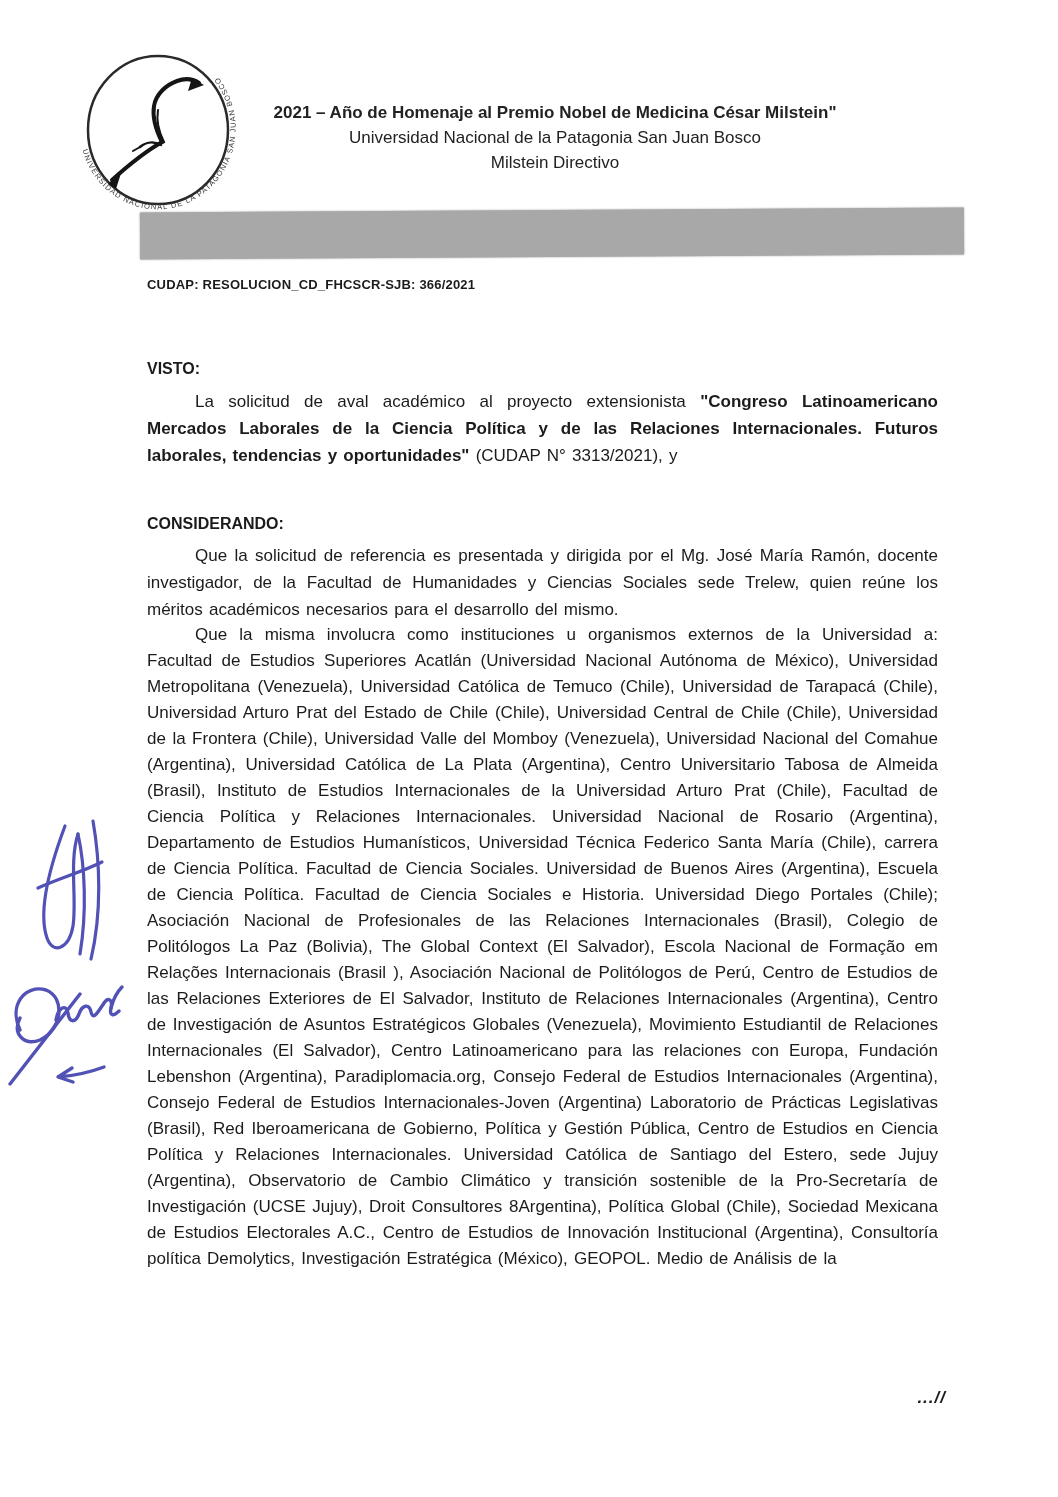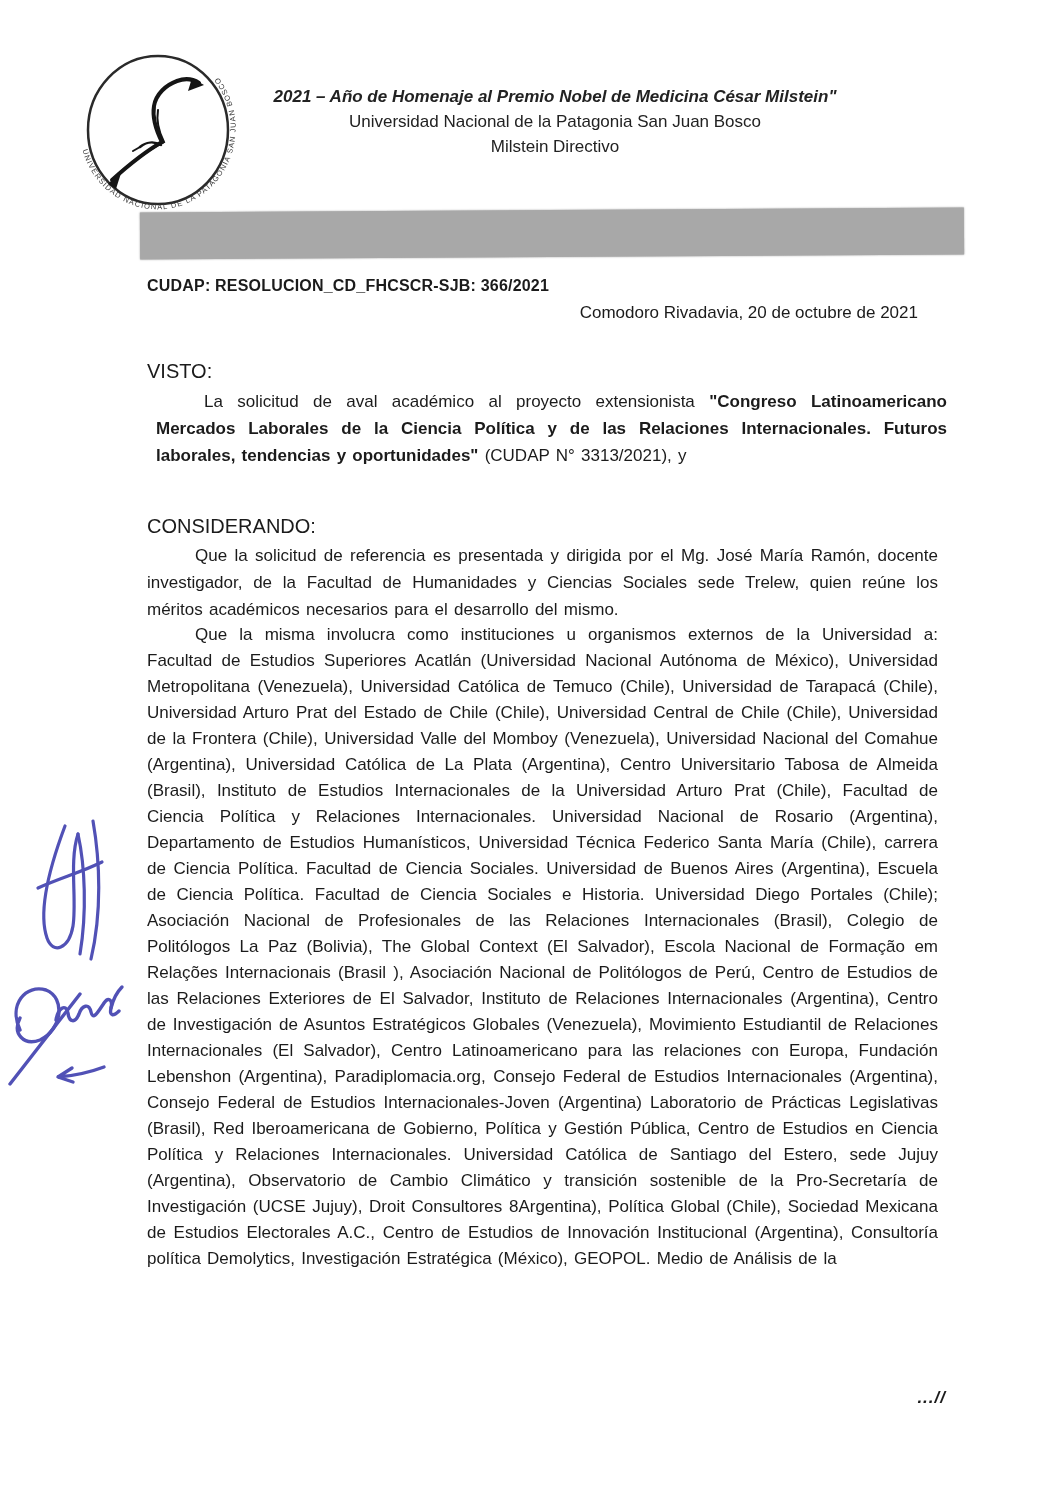--- a/index.html
+++ b/index.html
@@ -12,44 +12,44 @@
     overflow:hidden;
     margin:0 auto;
   }
   .abs{position:absolute;}
   .hdr{
     left:190px;top:84px;width:730px;
     text-align:center;
     font-size:17px;line-height:25px;
     color:#222;
   }
-  .hdr .motto{font-style:italic;font-weight:600;}
+  .hdr .motto{font-weight:600;margin-top:16px;}
   .hdr div{white-space:nowrap;}
   .redaction{
     left:140px;top:210px;width:824px;height:47px;
     background:#a8a8a8;
     transform:rotate(-0.35deg);
     box-shadow:0 0 2px #9b9b9b;
   }
   .col{left:147px;width:791px;}
-  .cudap{top:277px;font-weight:bold;font-size:16px;letter-spacing:0.2px;}
+  .cudap{top:277px;font-weight:bold;font-size:13px;letter-spacing:0.2px;}
   .dateline{top:303px;text-align:right;padding-right:20px;box-sizing:border-box;font-size:17px;}
-  .label{font-weight:normal;font-size:20px;}
+  .label{font-weight:bold;font-size:16px;}
   .visto-label{top:360px;}
   .considerando-label{top:515px;}
   .para{
     font-size:17px;
     text-align:justify;
     text-indent:48px;
     word-spacing:1.5px;
   }
   .para.lh27{line-height:27px;}
   .para.lh26{line-height:26px;}
   .b{font-weight:bold;}
-  .visto-para{top:388px;margin-left:9px;}
+  .visto-para{top:388px;}
   .p1{top:542px;}
   .p2{top:622px;}
   .contmark{
     top:1388px;right:112px;
     font-size:17px;font-style:italic;font-weight:bold;
     letter-spacing:1px;
   }
   .logo-wrap{left:78px;top:52px;width:165px;height:170px;}
   .sig{pointer-events:none;}
 </style>
@@ -79,21 +79,20 @@
   <div class="abs hdr">
     <div class="motto">2021 – Año de Homenaje al Premio Nobel de Medicina César Milstein"</div>
     <div>Universidad Nacional de la Patagonia San Juan Bosco</div>
     <div>Milstein Directivo</div>
   </div>
 
   <div class="abs redaction"></div>
 
   <div class="abs col cudap">CUDAP: RESOLUCION_CD_FHCSCR-SJB: 366/2021</div>
 
-  <div class="abs col dateline">Comodoro Rivadavia, 20 de octubre de 2021</div>
 
   <div class="abs col label visto-label">VISTO:</div>
   <div class="abs col para lh27 visto-para"><span>La solicitud de aval académico al proyecto extensionista </span><span class="b">"Congreso Latinoamericano Mercados Laborales de la Ciencia Política y de las Relaciones Internacionales. Futuros laborales, tendencias y oportunidades"</span><span> (CUDAP N° 3313/2021), y</span></div>
 
   <div class="abs col para lh27 p1">Que la solicitud de referencia es presentada y dirigida por el Mg. José María Ramón, docente investigador, de la Facultad de Humanidades y Ciencias Sociales sede Trelew, quien reúne los méritos académicos necesarios para el desarrollo del mismo.</div>
   <div class="abs col label considerando-label">CONSIDERANDO:</div>
   <div class="abs col para lh26 p2">Que la misma involucra como instituciones u organismos externos de la Universidad a: Facultad de Estudios Superiores Acatlán (Universidad Nacional Autónoma de México), Universidad Metropolitana (Venezuela), Universidad Católica de Temuco (Chile), Universidad de Tarapacá (Chile), Universidad Arturo Prat del Estado de Chile (Chile), Universidad Central de Chile (Chile), Universidad de la Frontera (Chile), Universidad Valle del Momboy (Venezuela), Universidad Nacional del Comahue (Argentina), Universidad Católica de La Plata (Argentina), Centro Universitario Tabosa de Almeida (Brasil), Instituto de Estudios Internacionales de la Universidad Arturo Prat (Chile), Facultad de Ciencia Política y Relaciones Internacionales. Universidad Nacional de Rosario (Argentina), Departamento de Estudios Humanísticos, Universidad Técnica Federico Santa María (Chile), carrera de Ciencia Política. Facultad de Ciencia Sociales. Universidad de Buenos Aires (Argentina), Escuela de Ciencia Política. Facultad de Ciencia Sociales e Historia. Universidad Diego Portales (Chile); Asociación Nacional de Profesionales de las Relaciones Internacionales (Brasil), Colegio de Politólogos La Paz (Bolivia), The Global Context (El Salvador), Escola Nacional de Formação em Relações Internacionais (Brasil ), Asociación Nacional de Politólogos de Perú, Centro de Estudios de las Relaciones Exteriores de El Salvador, Instituto de Relaciones Internacionales (Argentina), Centro de Investigación de Asuntos Estratégicos Globales (Venezuela), Movimiento Estudiantil de Relaciones Internacionales (El Salvador), Centro Latinoamericano para las relaciones con Europa, Fundación Lebenshon (Argentina), Paradiplomacia.org, Consejo Federal de Estudios Internacionales (Argentina), Consejo Federal de Estudios Internacionales-Joven (Argentina) Laboratorio de Prácticas Legislativas (Brasil), Red Iberoamericana de Gobierno, Política y Gestión Pública, Centro de Estudios en Ciencia Política y Relaciones Internacionales. Universidad Católica de Santiago del Estero, sede Jujuy (Argentina), Observatorio de Cambio Climático y transición sostenible de la Pro-Secretaría de Investigación (UCSE Jujuy), Droit Consultores 8Argentina), Política Global (Chile), Sociedad Mexicana de Estudios Electorales A.C., Centro de Estudios de Innovación Institucional (Argentina), Consultoría política Demolytics, Investigación Estratégica (México), GEOPOL. Medio de Análisis de la</div>
 
   <div class="abs contmark">...//</div>
 

